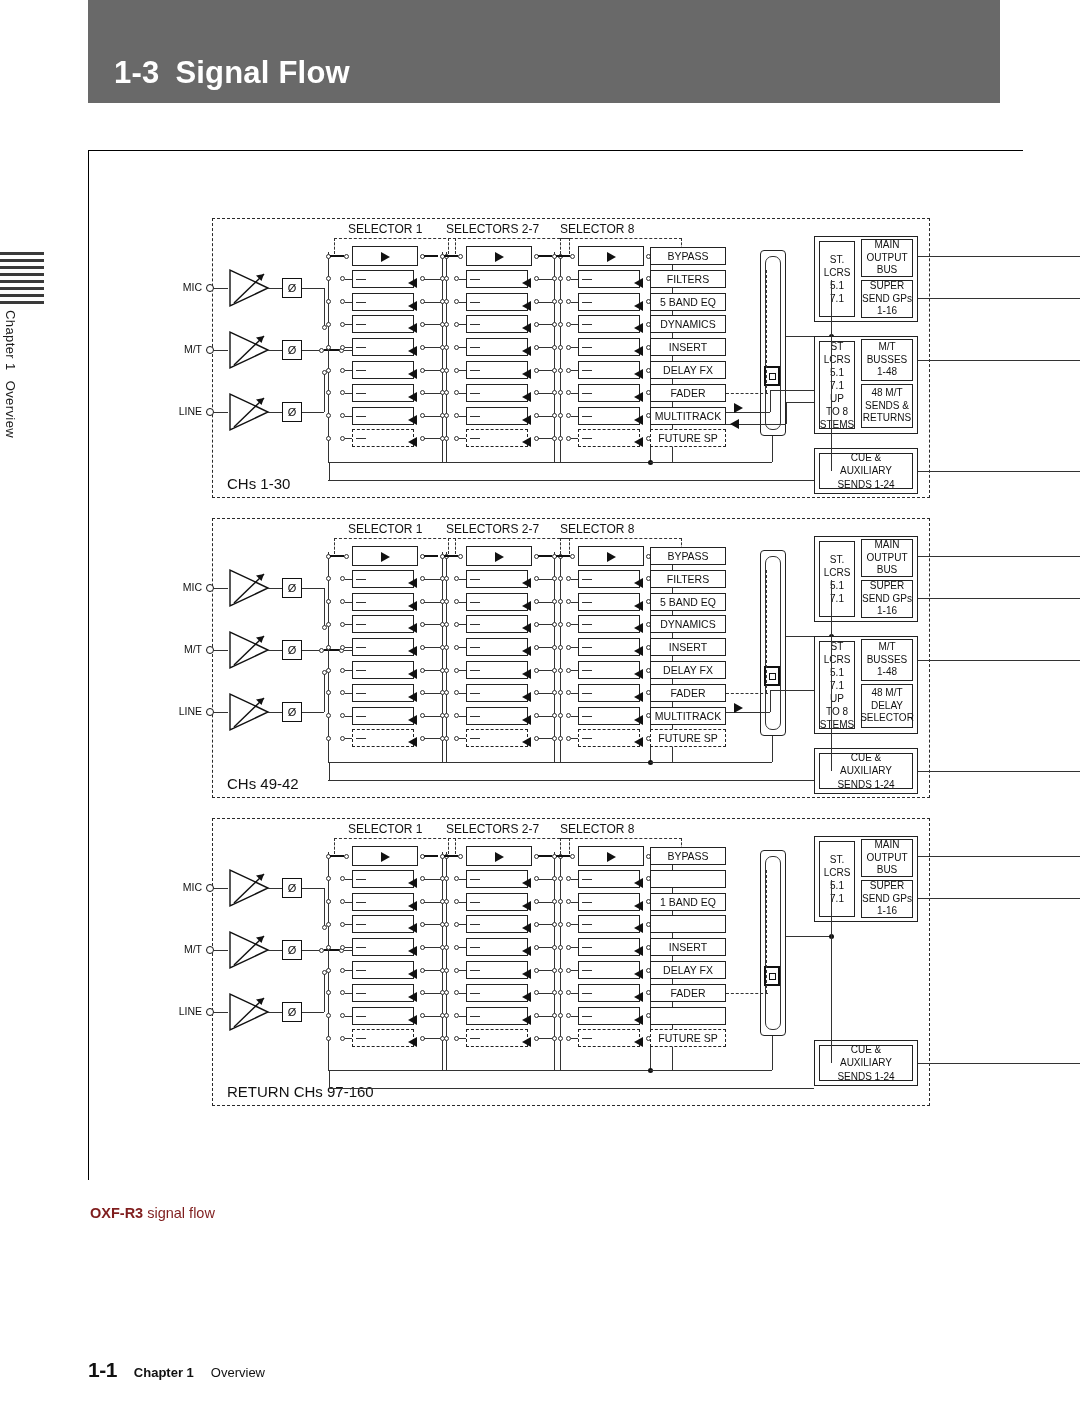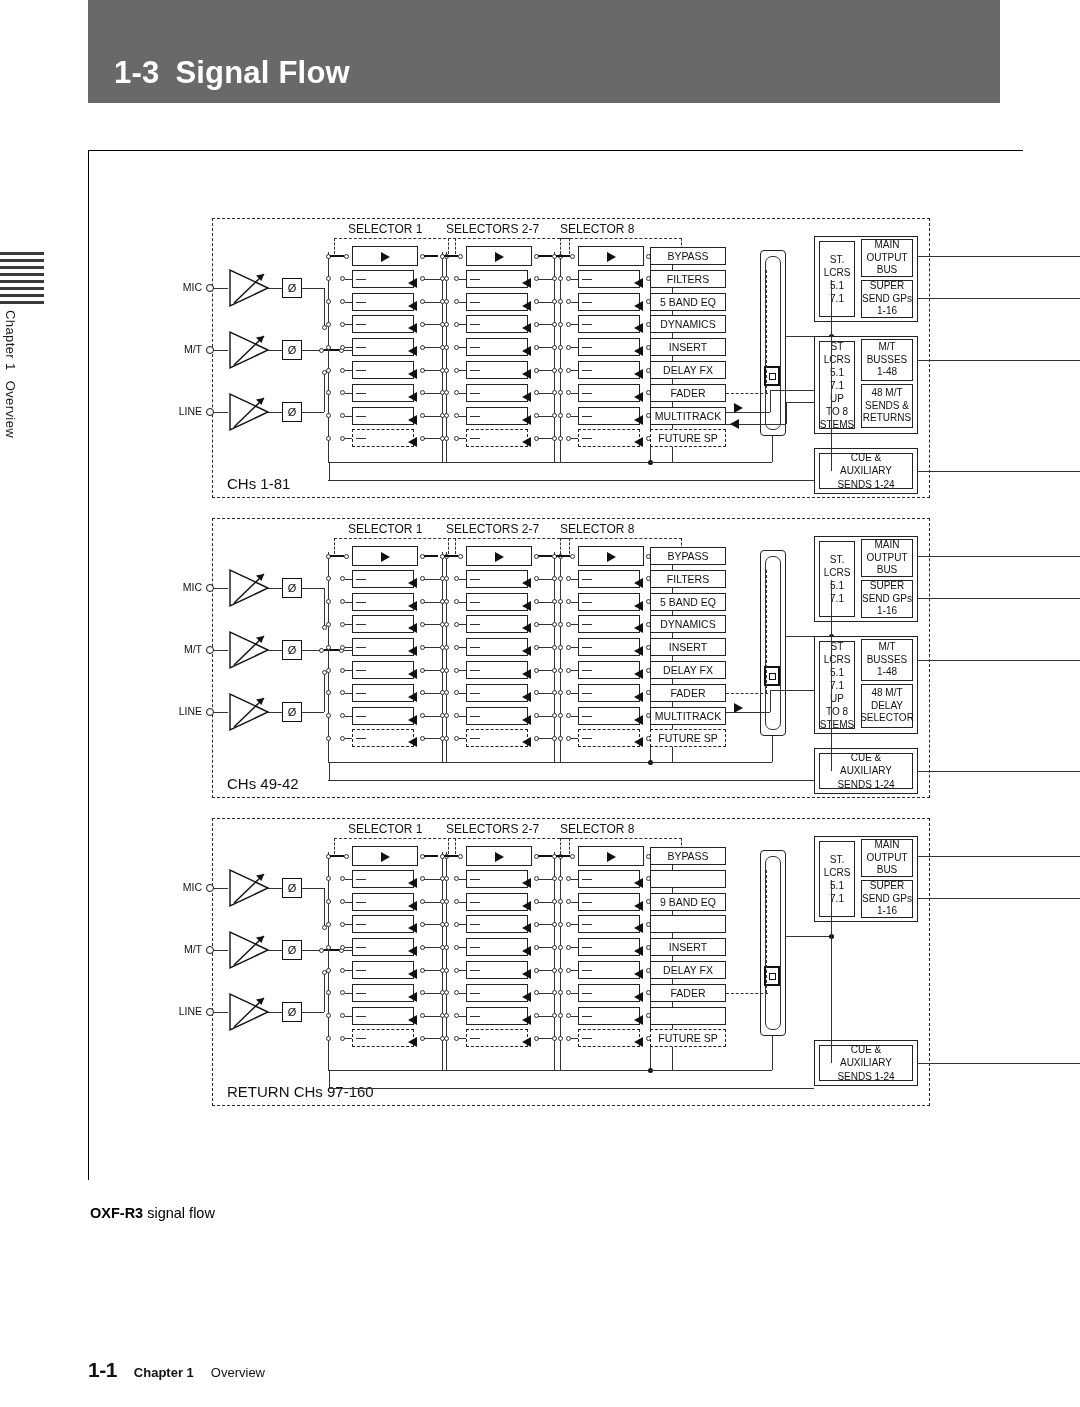--- a/index.html
+++ b/index.html
@@ -50,21 +50,21 @@
   
   #content-frame {
     position: absolute;
     left: 88px; top: 150px; width: 935px; height: 1030px;
     border-top: 1.4px solid #000;
     border-left: 1.4px solid #000;
   }
 
   #figure-caption {
     position: absolute; left: 90px; top: 1205px;
-    font-size: 14.5px; color: #000000; text-align: right;
+    font-size: 14.5px; color: #7f1d1d; text-align: right;
   }
   #figure-caption .bold { font-weight: bold; }
 
   
   #footer {
     position: absolute; left: 88px; top: 1358px;
     display: flex; align-items: baseline; gap: 17px;
     font-size: 13px; color: #111;
   }
   #footer-page { font-size: 21px; font-weight: bold; letter-spacing: -.5px; }
@@ -221,21 +221,21 @@
 
 <div id="tab-stripes"></div>
 <div id="chapter-side">
   <span>Chapter 1</span><span class="sp"></span><span>Overview</span>
 </div>
 
 <div id="content-frame"></div>
 
 <div id="diagram-root">
     <div class="flow-block" id="block-0" style="left: 212px; top: 218px; width: 718px; height: 280px;">
-      <div class="block-label">CHs 1-81</div>
+      <div class="block-label">CHs 1-30</div>
     </div>
     <div class="input-label" style="left: 168px; top: 281px; width: 34px;">MIC</div>
     <div class="input-jack" style="left: 206px; top: 284px;"></div>
     <div class="wire h" style="left: 214px; top: 288px; width: 14px;"></div>
     <div class="amp" style="left: 228px; top: 269px;">
       <svg width="44" height="38" viewBox="0 0 44 38">
         <path d="M2 1 L2 37 L40 19 Z" fill="#fff" stroke="#111" stroke-width="1.4"></path>
         <path d="M6 34 L36 5" stroke="#111" stroke-width="1.4"></path>
         <path d="M36 5 L28 6.5 L33.5 12 Z" fill="#111"></path>
       </svg>
@@ -1380,21 +1380,21 @@
       <div class="halfline"></div>
     </div>
     <div class="arrow-left" style="left: 634px; top: 1037.4px;"></div>
     <div class="node" style="left: 646px; top: 1035.9px;"></div>
     <div class="node" style="left: 669.5px; top: 1035.9px;"></div>
     <div class="wire h" style="left: 650px; top: 1038.4px; width: 2px;"></div>
     <div class="wire v" style="left: 650px; top: 856px; height: 214px;"></div>
     <div class="dot" style="left: 647.5px; top: 1067.5px;"></div>
     <div class="proc-box" style="left: 650px; top: 847px; width: 76px; height: 18px;">BYPASS</div>
     <div class="proc-box" style="left: 650px; top: 869.8px; width: 76px; height: 18px;"></div>
-    <div class="proc-box" style="left: 650px; top: 892.6px; width: 76px; height: 18px;">9 BAND EQ</div>
+    <div class="proc-box" style="left: 650px; top: 892.6px; width: 76px; height: 18px;">1 BAND EQ</div>
     <div class="proc-box" style="left: 650px; top: 915.4px; width: 76px; height: 18px;"></div>
     <div class="proc-box" style="left: 650px; top: 938.2px; width: 76px; height: 18px;">INSERT</div>
     <div class="proc-box" style="left: 650px; top: 961px; width: 76px; height: 18px;">DELAY FX</div>
     <div class="proc-box" style="left: 650px; top: 983.8px; width: 76px; height: 18px;">FADER</div>
     <div class="proc-box" style="left: 650px; top: 1006.6px; width: 76px; height: 18px;"></div>
     <div class="proc-box dashed" style="left: 650px; top: 1029.4px; width: 76px; height: 18px;">FUTURE SP</div>
     <div class="fader-outer" style="left: 760px; top: 850px; width: 26px; height: 186px;">
       <div class="fader-track"></div>
       <div class="fader-knob" style="left: 3px; top: 115.32px; width: 16px; height: 20px;">
         <i></i>

